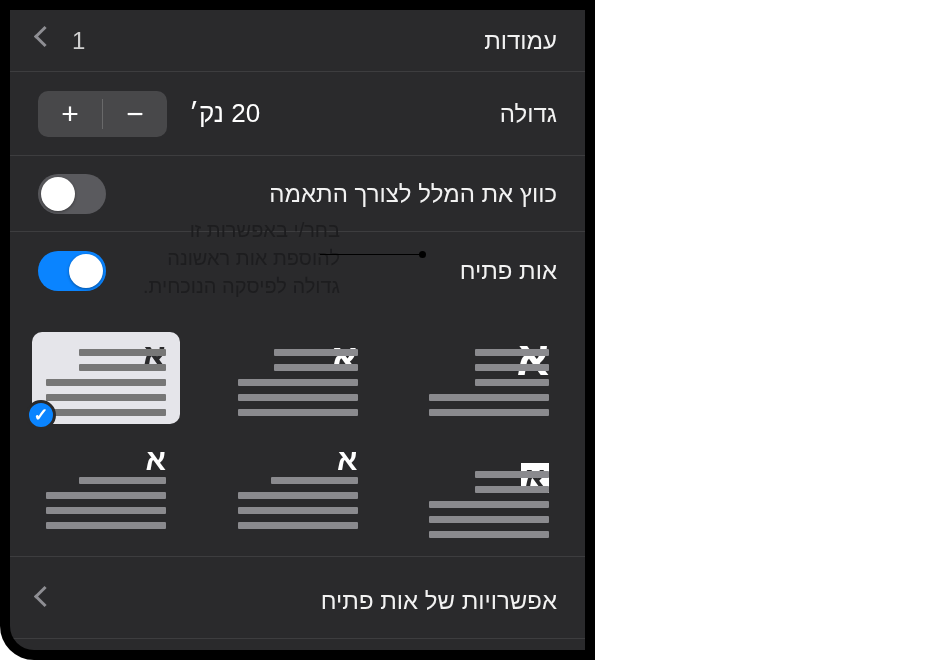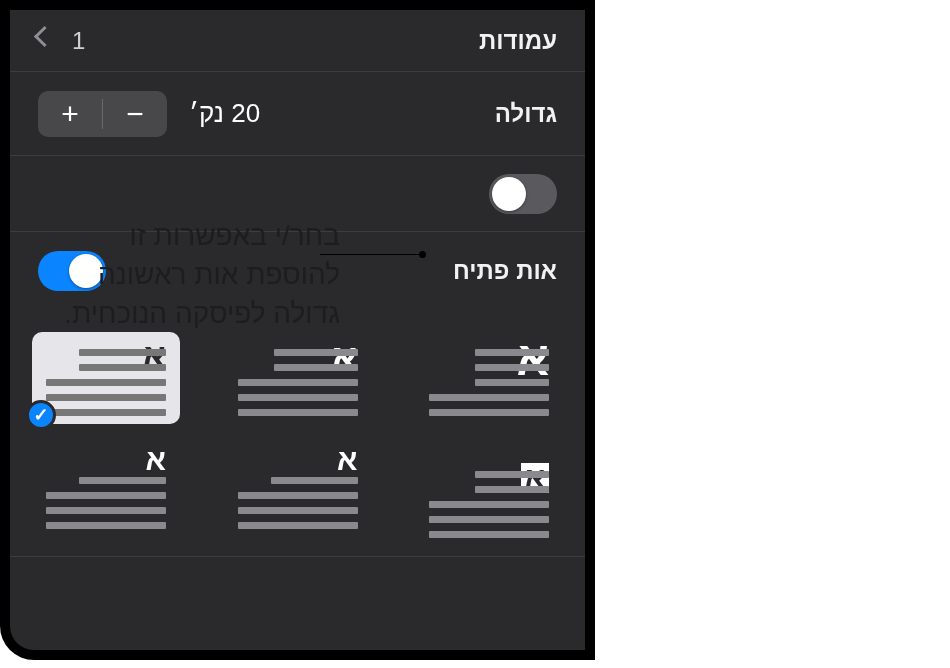--- a/index.html
+++ b/index.html
@@ -35,21 +35,21 @@
     align-items: center;
     justify-content: space-between;
     padding: 0 28px;
     height: 72px;
     border-bottom: 1px solid rgba(255,255,255,0.09);
   }
   .row.noborder { border-bottom: none; text-align: right; }
   .label {
     font-size: 24px;
     color: #f2f2f2;
-    font-weight: 700;
+    font-weight: 400;
   }
   .sublabel {
     font-size: 24px;
     color: #d0d0d0;
   }
   
   .columns-row { height: 62px; padding-top:0; }
   .value-group {
     display: flex;
     align-items: center;
@@ -186,21 +186,21 @@
   
   .options-row { height: 76px; margin-top: 6px;}
   
   .callout {
     position:absolute;
     left: 20px;
     top: 216px;
     width: 320px;
     text-align: right;
     direction: rtl;
-    font-size: 28px;
+    font-size: 20px;
     color: #1d1d1f;
     line-height: 1.4;
   }
   .leader {
     position:absolute;
     left: 320px;
     top: 254px;
     width: 105px;
     height: 1px;
     background:#000;
@@ -234,20 +234,21 @@
         <span class="margin-value">20 נק׳</span>
         <span class="stepper">
           <span class="stepper-btn">−</span>
           <span class="stepper-divider"></span>
           <span class="stepper-btn">+</span>
         </span>
       </span>
     </div>
 
     <div class="row" style="height:76px;">
+      <span class="label">כווץ את המלל לצורך התאמה</span>
       <span class="toggle off">
         <span class="knob"></span>
       </span>
     </div>
 
     <div class="row noborder" style="height:78px;">
       <span class="label">אות פתיח</span>
       <span class="toggle on">
         <span class="knob"></span>
       </span>
@@ -328,20 +329,24 @@
               <div class="line" style="width:72%;"></div>
               <div class="line" style="width:100%;"></div>
               <div class="line" style="width:100%;"></div>
               <div class="line" style="width:100%;"></div>
             </div>
           </div>
         </div>
       </div>
     </div>
 
+    <div class="row options-row">
+      <span class="label">אפשרויות של אות פתיח</span>
+      <span class="chev-left"></span>
+    </div>
 
   </div>
 </div>
 
 <div class="callout">
   <div>בחר/י באפשרות זו</div>
   <div>להוספת אות ראשונה</div>
   <div>גדולה לפיסקה הנוכחית.</div>
 </div>
 <div class="leader"></div>

